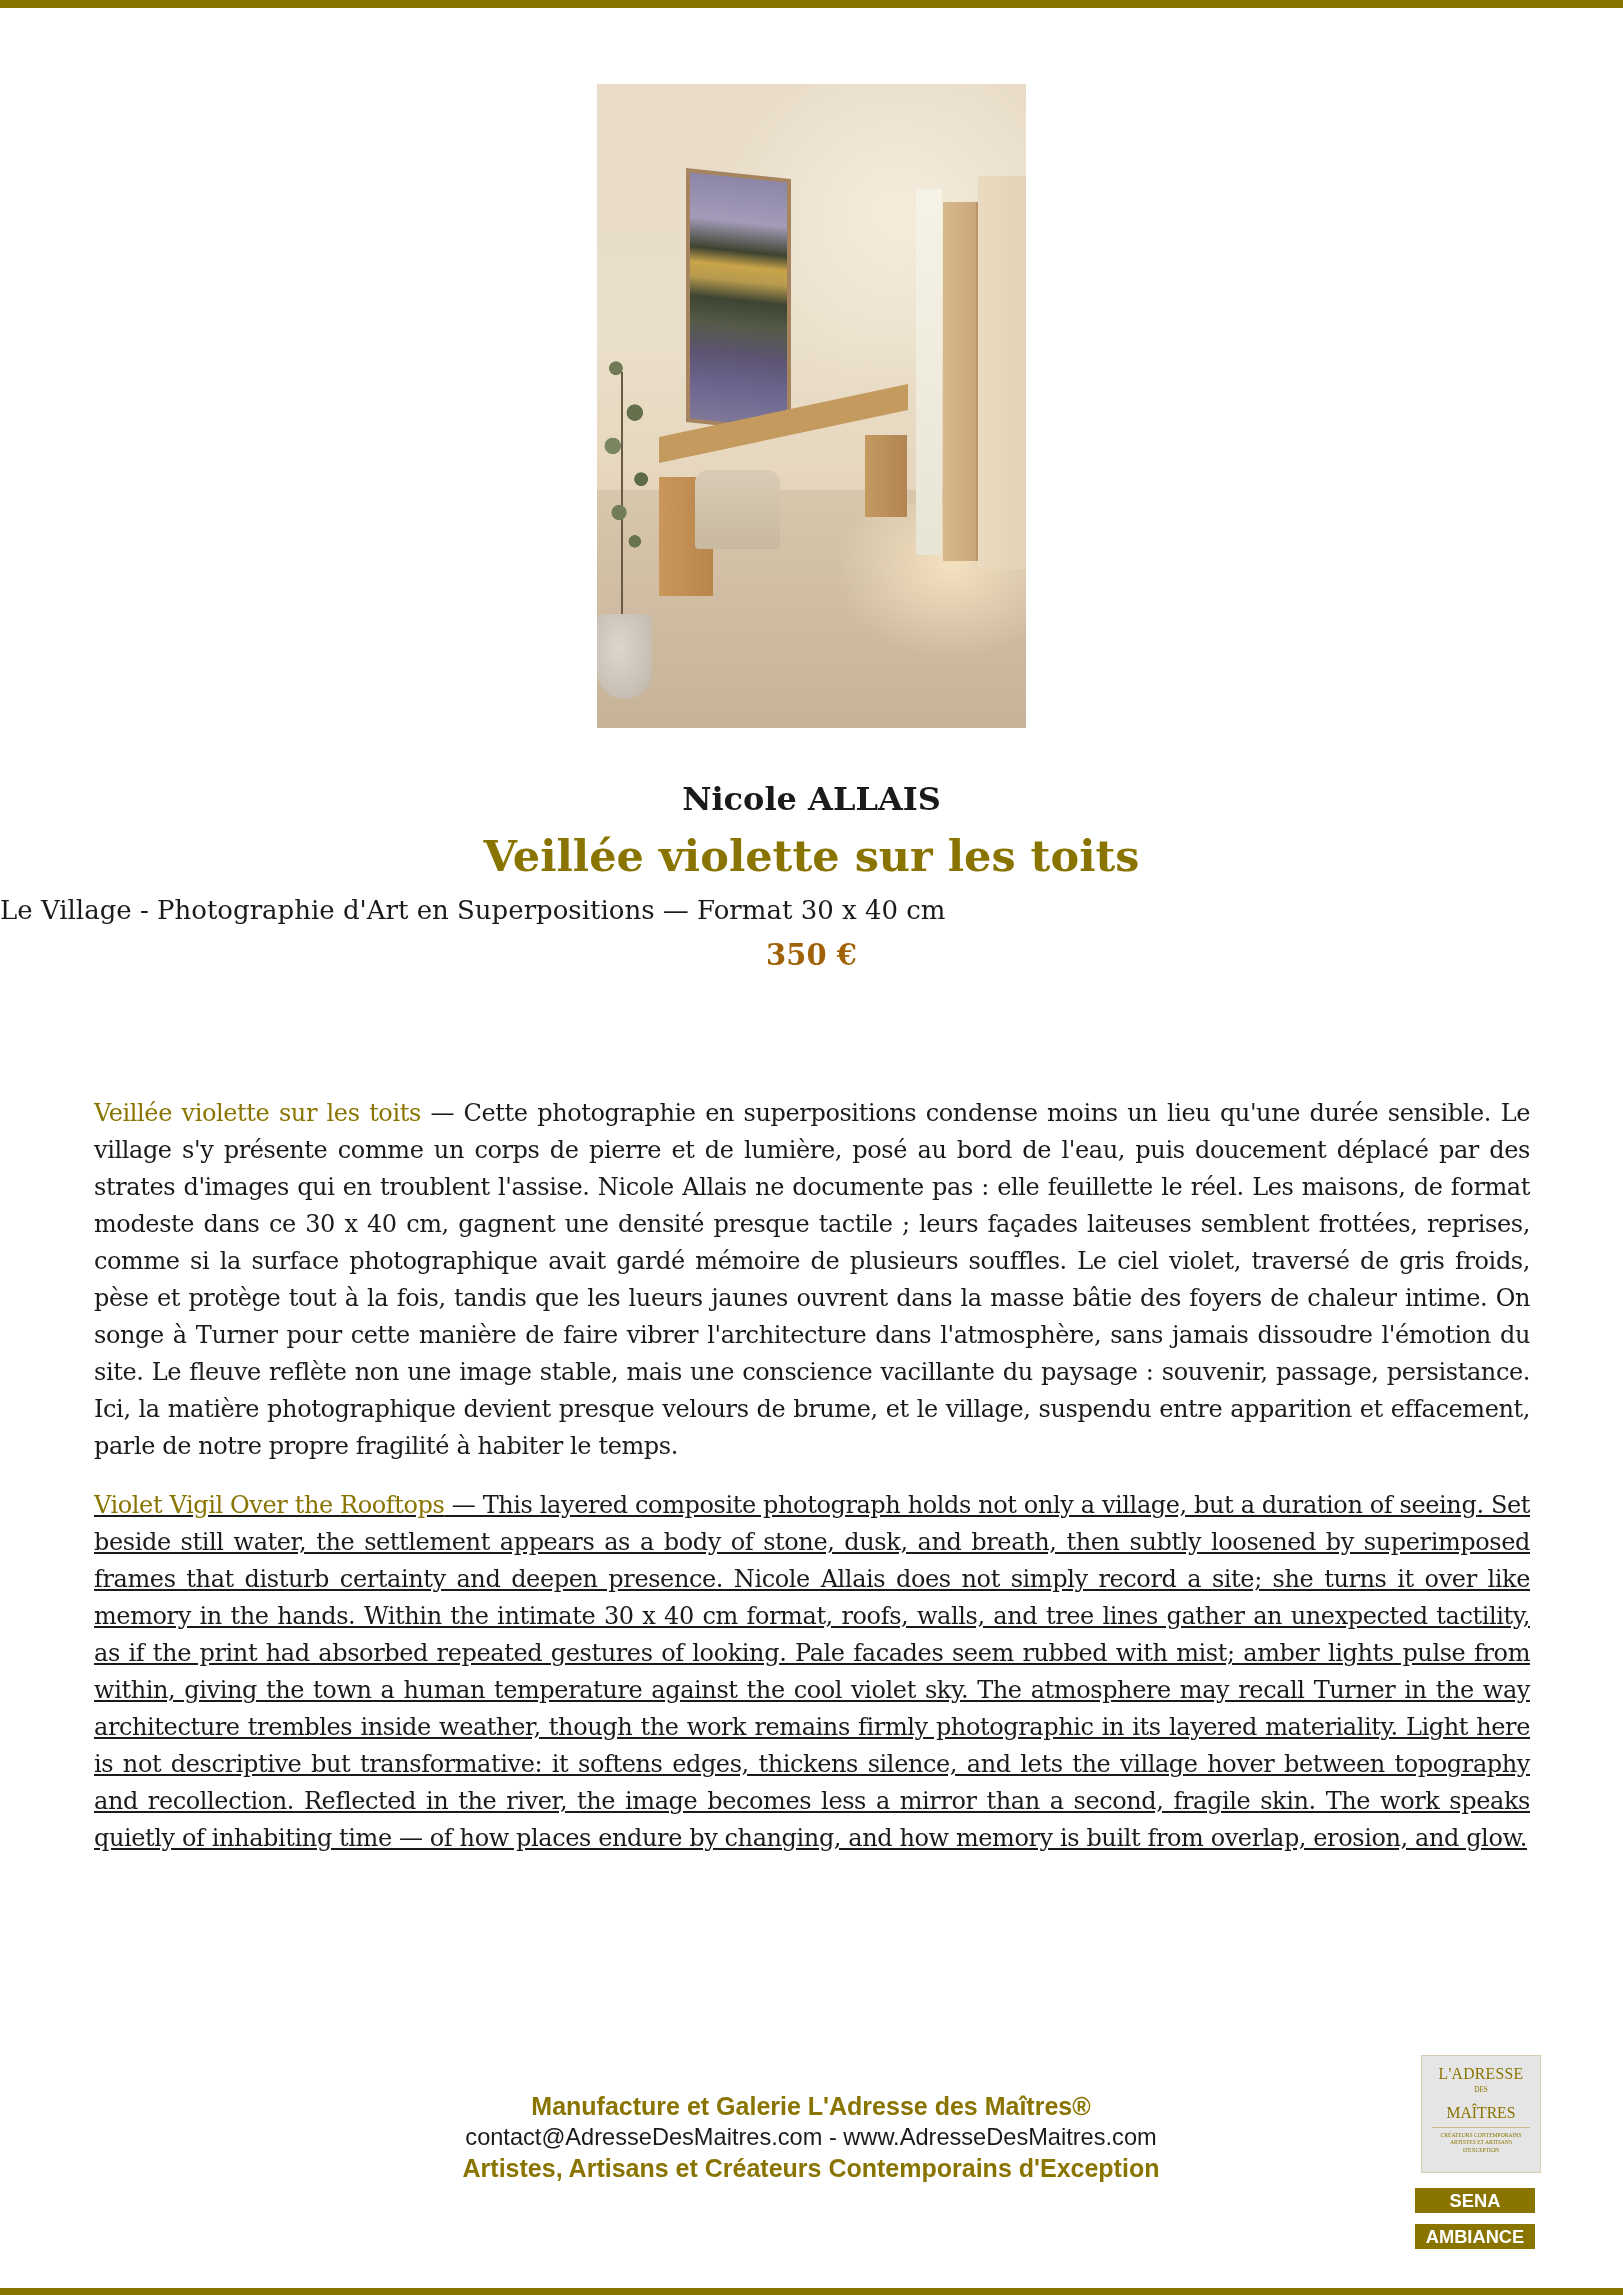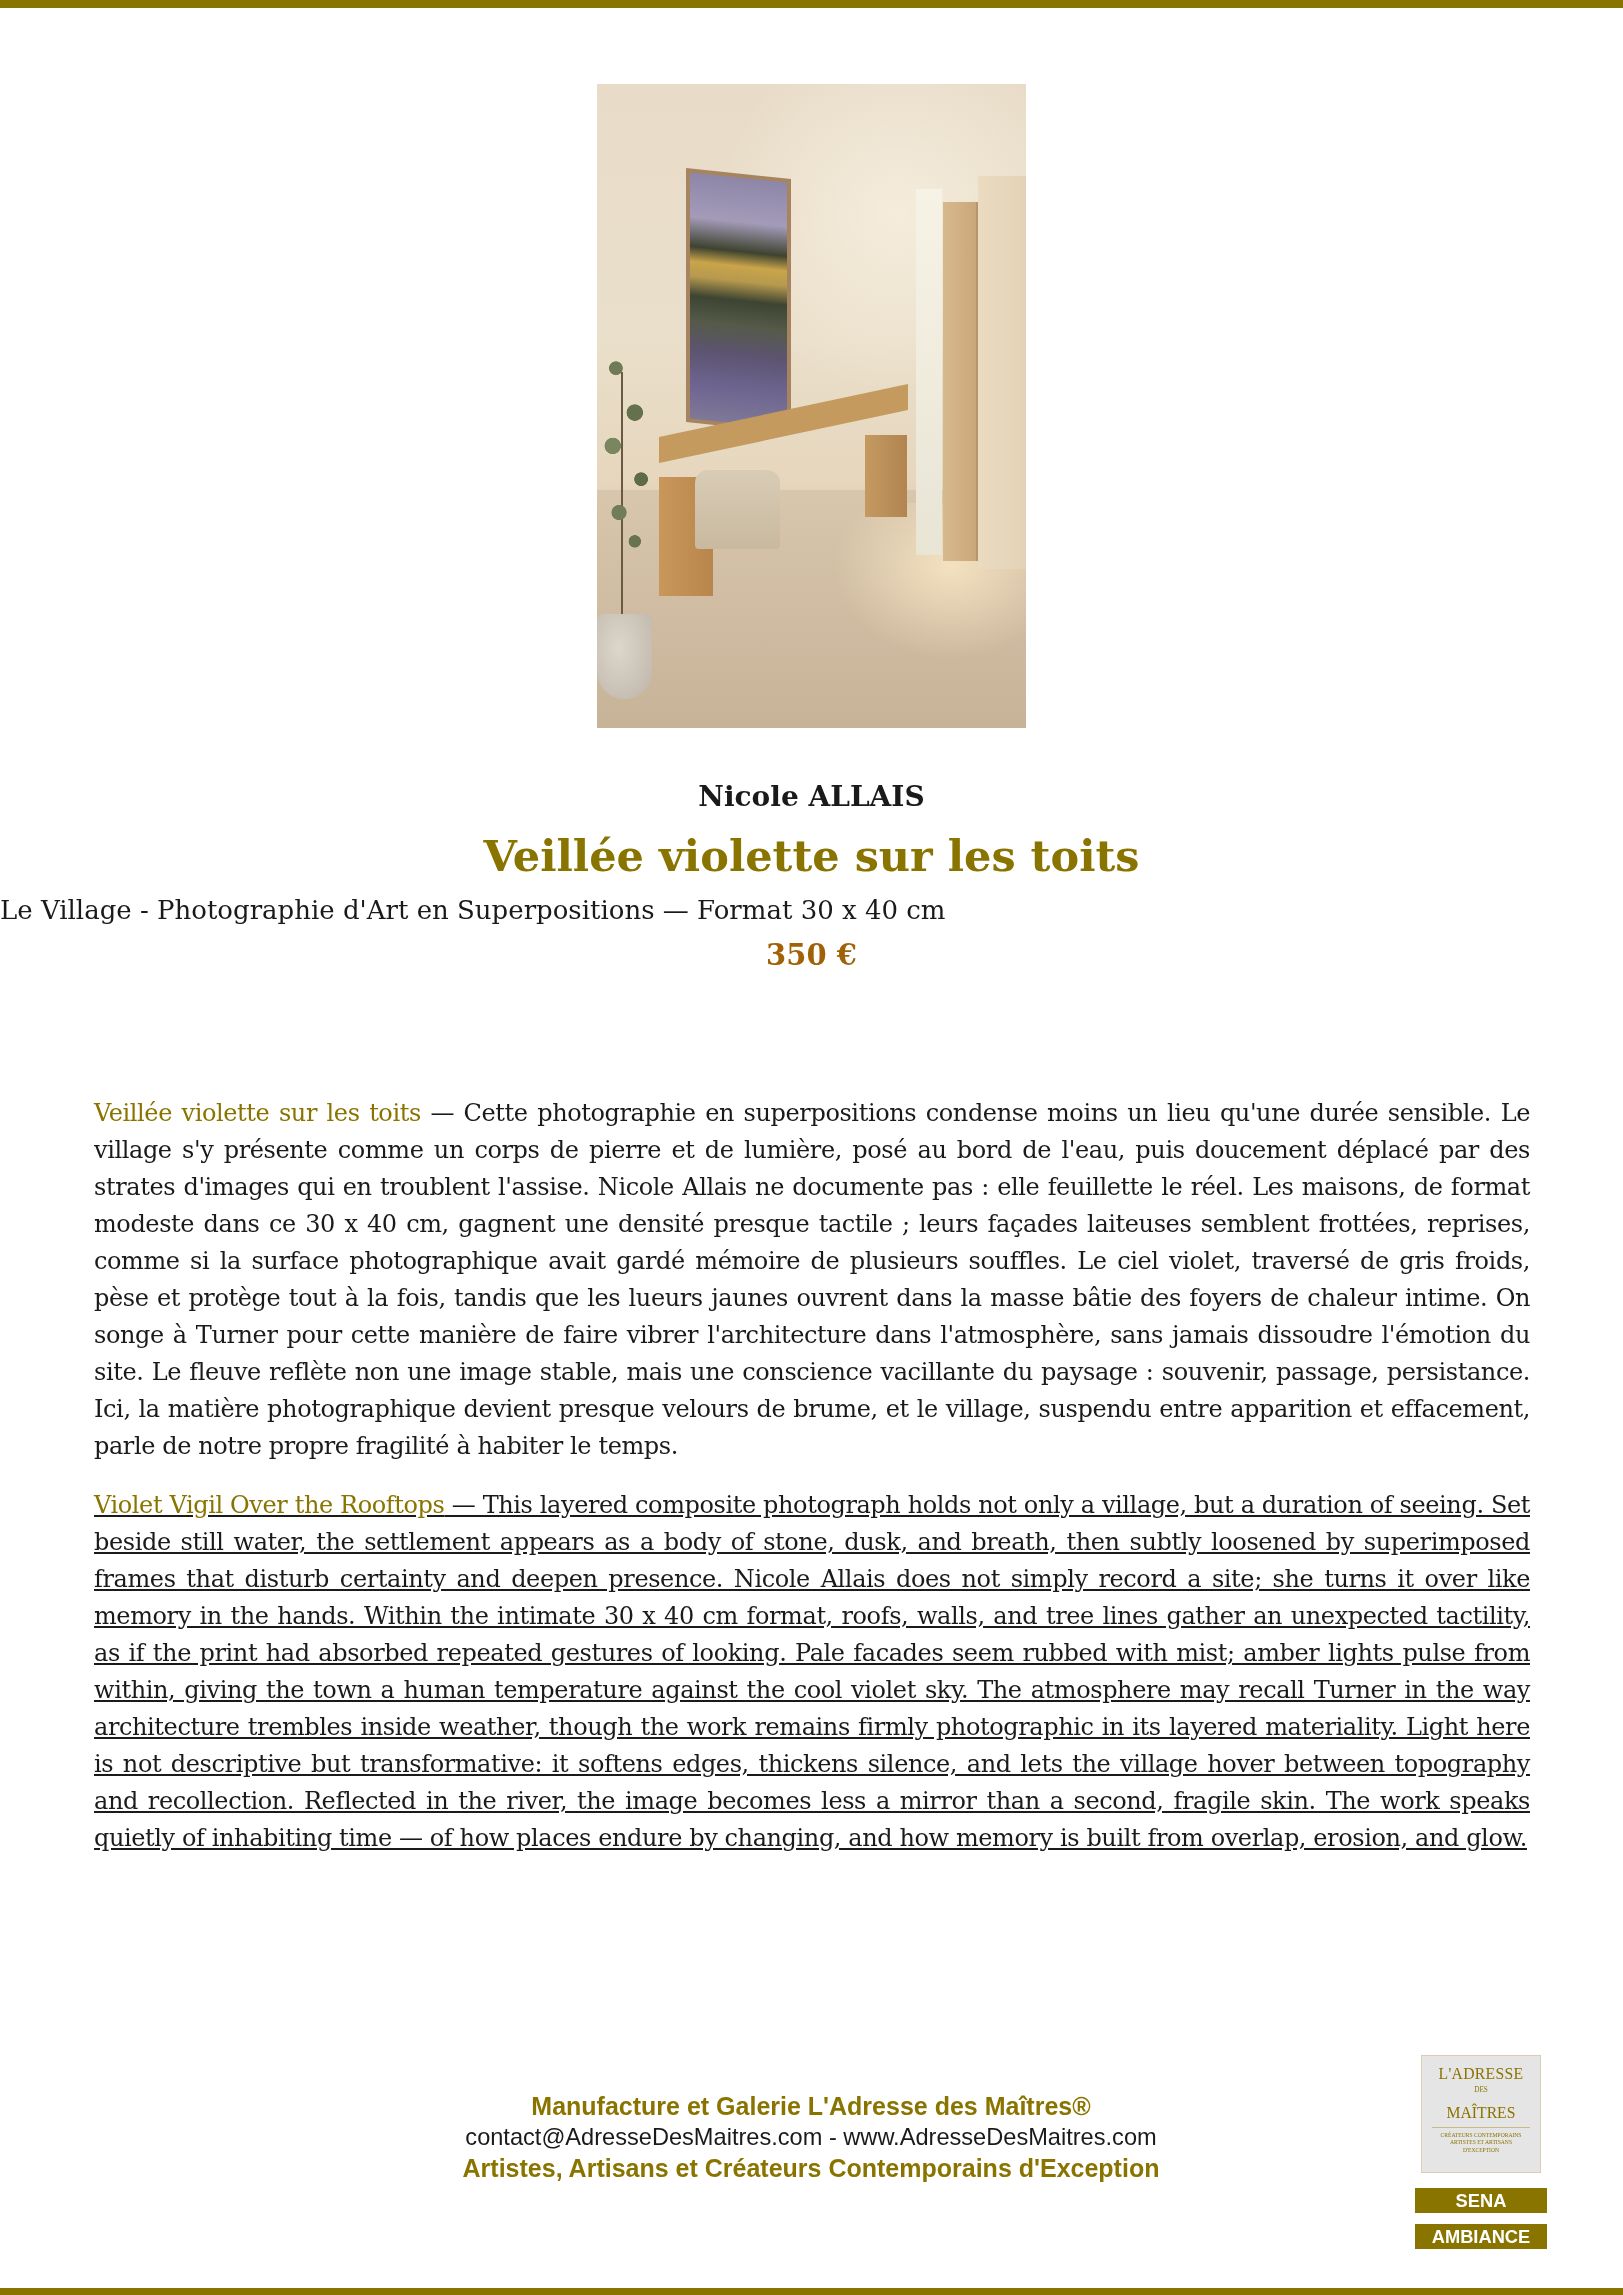--- a/index.html
+++ b/index.html
@@ -30,21 +30,21 @@
     .hero .trunk { position:absolute; left:23.6px; top:288px; width:2.6px; height:249px; background:#6a5a44; }
     .hero .leaves { position:absolute; left:0; top:262px; width:63px; height:222px;
       background: radial-gradient(circle at 30% 10%, #6f7b55 0 6.5px, transparent 7.2px),
                   radial-gradient(circle at 60% 30%, #65714c 0 7.9px, transparent 8.5px),
                   radial-gradient(circle at 25% 45%, #7a8660 0 7.9px, transparent 8.5px),
                   radial-gradient(circle at 70% 60%, #5f6b47 0 6.5px, transparent 7.2px),
                   radial-gradient(circle at 35% 75%, #717d58 0 7.2px, transparent 7.9px),
                   radial-gradient(circle at 60% 88%, #68744f 0 5.9px, transparent 6.5px); }
 
     
-    .artist { position:absolute; left:0; width:1623px; top:780px; text-align:center; font-family:"DejaVu Serif", serif; font-weight:bold; font-size:28px; color:#1a1a1a; }
+    .artist { position:absolute; left:0; width:1623px; top:780px; text-align:center; font-family:"DejaVu Serif", serif; font-weight:bold; font-size:32px; color:#1a1a1a; }
     .title { position:absolute; left:0; width:1623px; top:831px; text-align:center; font-family:"DejaVu Serif", serif; font-weight:bold; font-size:43px; color:#8a7400; }
     .subtitle { position:absolute; left:0; width:1623px; top:895px; text-align:left; font-family:"DejaVu Serif", serif; font-size:26px; color:#1a1a1a; }
     .price { position:absolute; left:0; width:1623px; top:938px; text-align:center; font-family:"DejaVu Serif", serif; font-weight:bold; font-size:29px; color:#a16207; }
 
     
     .para { position:absolute; left:94px; width:1436px; font-family:"DejaVu Serif", serif; font-size:24px; line-height:37px; text-align:justify; color:#1a1a1a; letter-spacing:-0.4px; }
     .para .lead { color:#8a7400; }
     .p1 { top:1071px; }
     .p2 { top:1463px;text-decoration:underline; }
 
@@ -52,21 +52,21 @@
     .footer { position:absolute; left:366px; width:890px; top:2091px; text-align:center; font-family:Liberation Sans, sans-serif; }
     .footer .f-gold { color:#8a7400; font-weight:bold; font-size:25px; line-height:31px; }
     .footer .f-dark { color:#1a1a1a; font-size:23.6px; line-height:31px; }
 
     .logo { position:absolute; left:1421px; top:2055px; width:118px; height:116px; border:1.3px solid #d9ceb0; background:#e5e5e5; text-align:center; font-family:"Liberation Serif", serif; color:#8a7400; }
     .logo .l1 { margin-top:9.2px; font-size:15.7px; letter-spacing:0.3px; }
     .logo .l2 { font-size:7.2px; margin-top:2.6px; }
     .logo .l3 { font-size:15.7px; margin-top:10px; }
     .logo .rule { width:98px; height:0.7px; background:#c9b98a; margin:5.2px auto 3.9px; }
     .logo .l4 { font-size:5.6px; line-height:7.9px; }
-    .badge { position:absolute; left:1415px; width:132px; height:25px; background:#8a7400; color:#ffffff; text-align:center; font-family:"Liberation Sans", sans-serif; font-weight:bold; font-size:18.3px; line-height:25px; }
+    .badge { position:absolute; left:1415px; width:120px; height:25px; background:#8a7400; color:#ffffff; text-align:center; font-family:"Liberation Sans", sans-serif; font-weight:bold; font-size:18.3px; line-height:25px; }
     .badge-sena { top:2188px; }
     .badge-amb { top:2224px; }
   </style>
 </head>
 <body>
 
 <div class="bar-top"></div>
 
 <div class="hero" title="Interior scene: framed photograph above a wooden bench, olive tree in a stone pot, doorway with sunlight">
   <div class="wall-light"></div>

